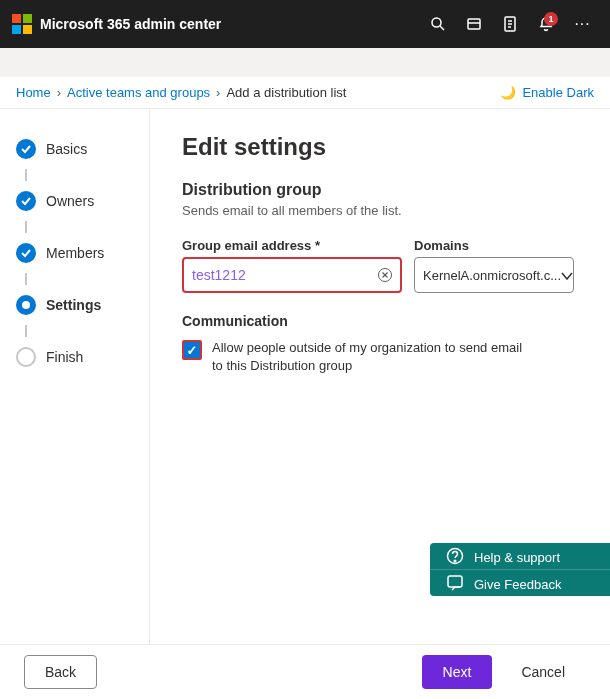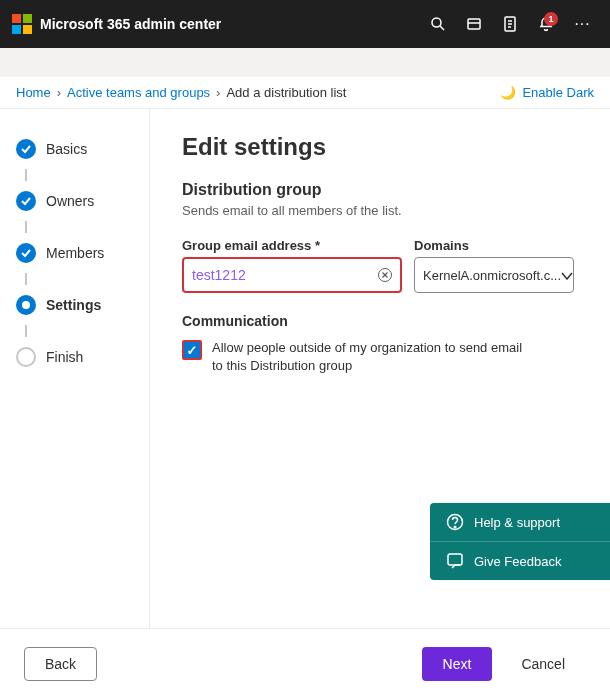--- a/index.html
+++ b/index.html
@@ -300,40 +300,40 @@
       right: 0;
       bottom: 48px;
       width: 180px;
       background: #0b7a75;
       border-radius: 4px 0 0 4px;
       overflow: hidden;
       z-index: 10;
     }
     .help-item {
       display: flex;
-      align-items: center;
+      align-items: flex-end;
       gap: 10px;
-      padding: 10px 16px;
+      padding: 4px 16px;
       color: #fff;
       font-size: 13px;
       cursor: pointer;
       border-bottom: 1px solid rgba(255,255,255,0.2);
     }
     .help-item:last-child { border-bottom: none; }
     .help-icon {
       font-size: 18px;
       display: flex;
       align-items: center;
     }
 
     
     .footer {
       background: #fff;
       border-top: 1px solid #edebe9;
-      padding: 18px 24px;
+      padding: 10px 24px;
       display: flex;
       align-items: center;
       justify-content: space-between;
       flex-shrink: 0;
     }
     .footer-left { display: flex; gap: 8px; }
     .footer-right { display: flex; gap: 8px; }
     .btn {
       padding: 8px 20px;
       border-radius: 4px;

